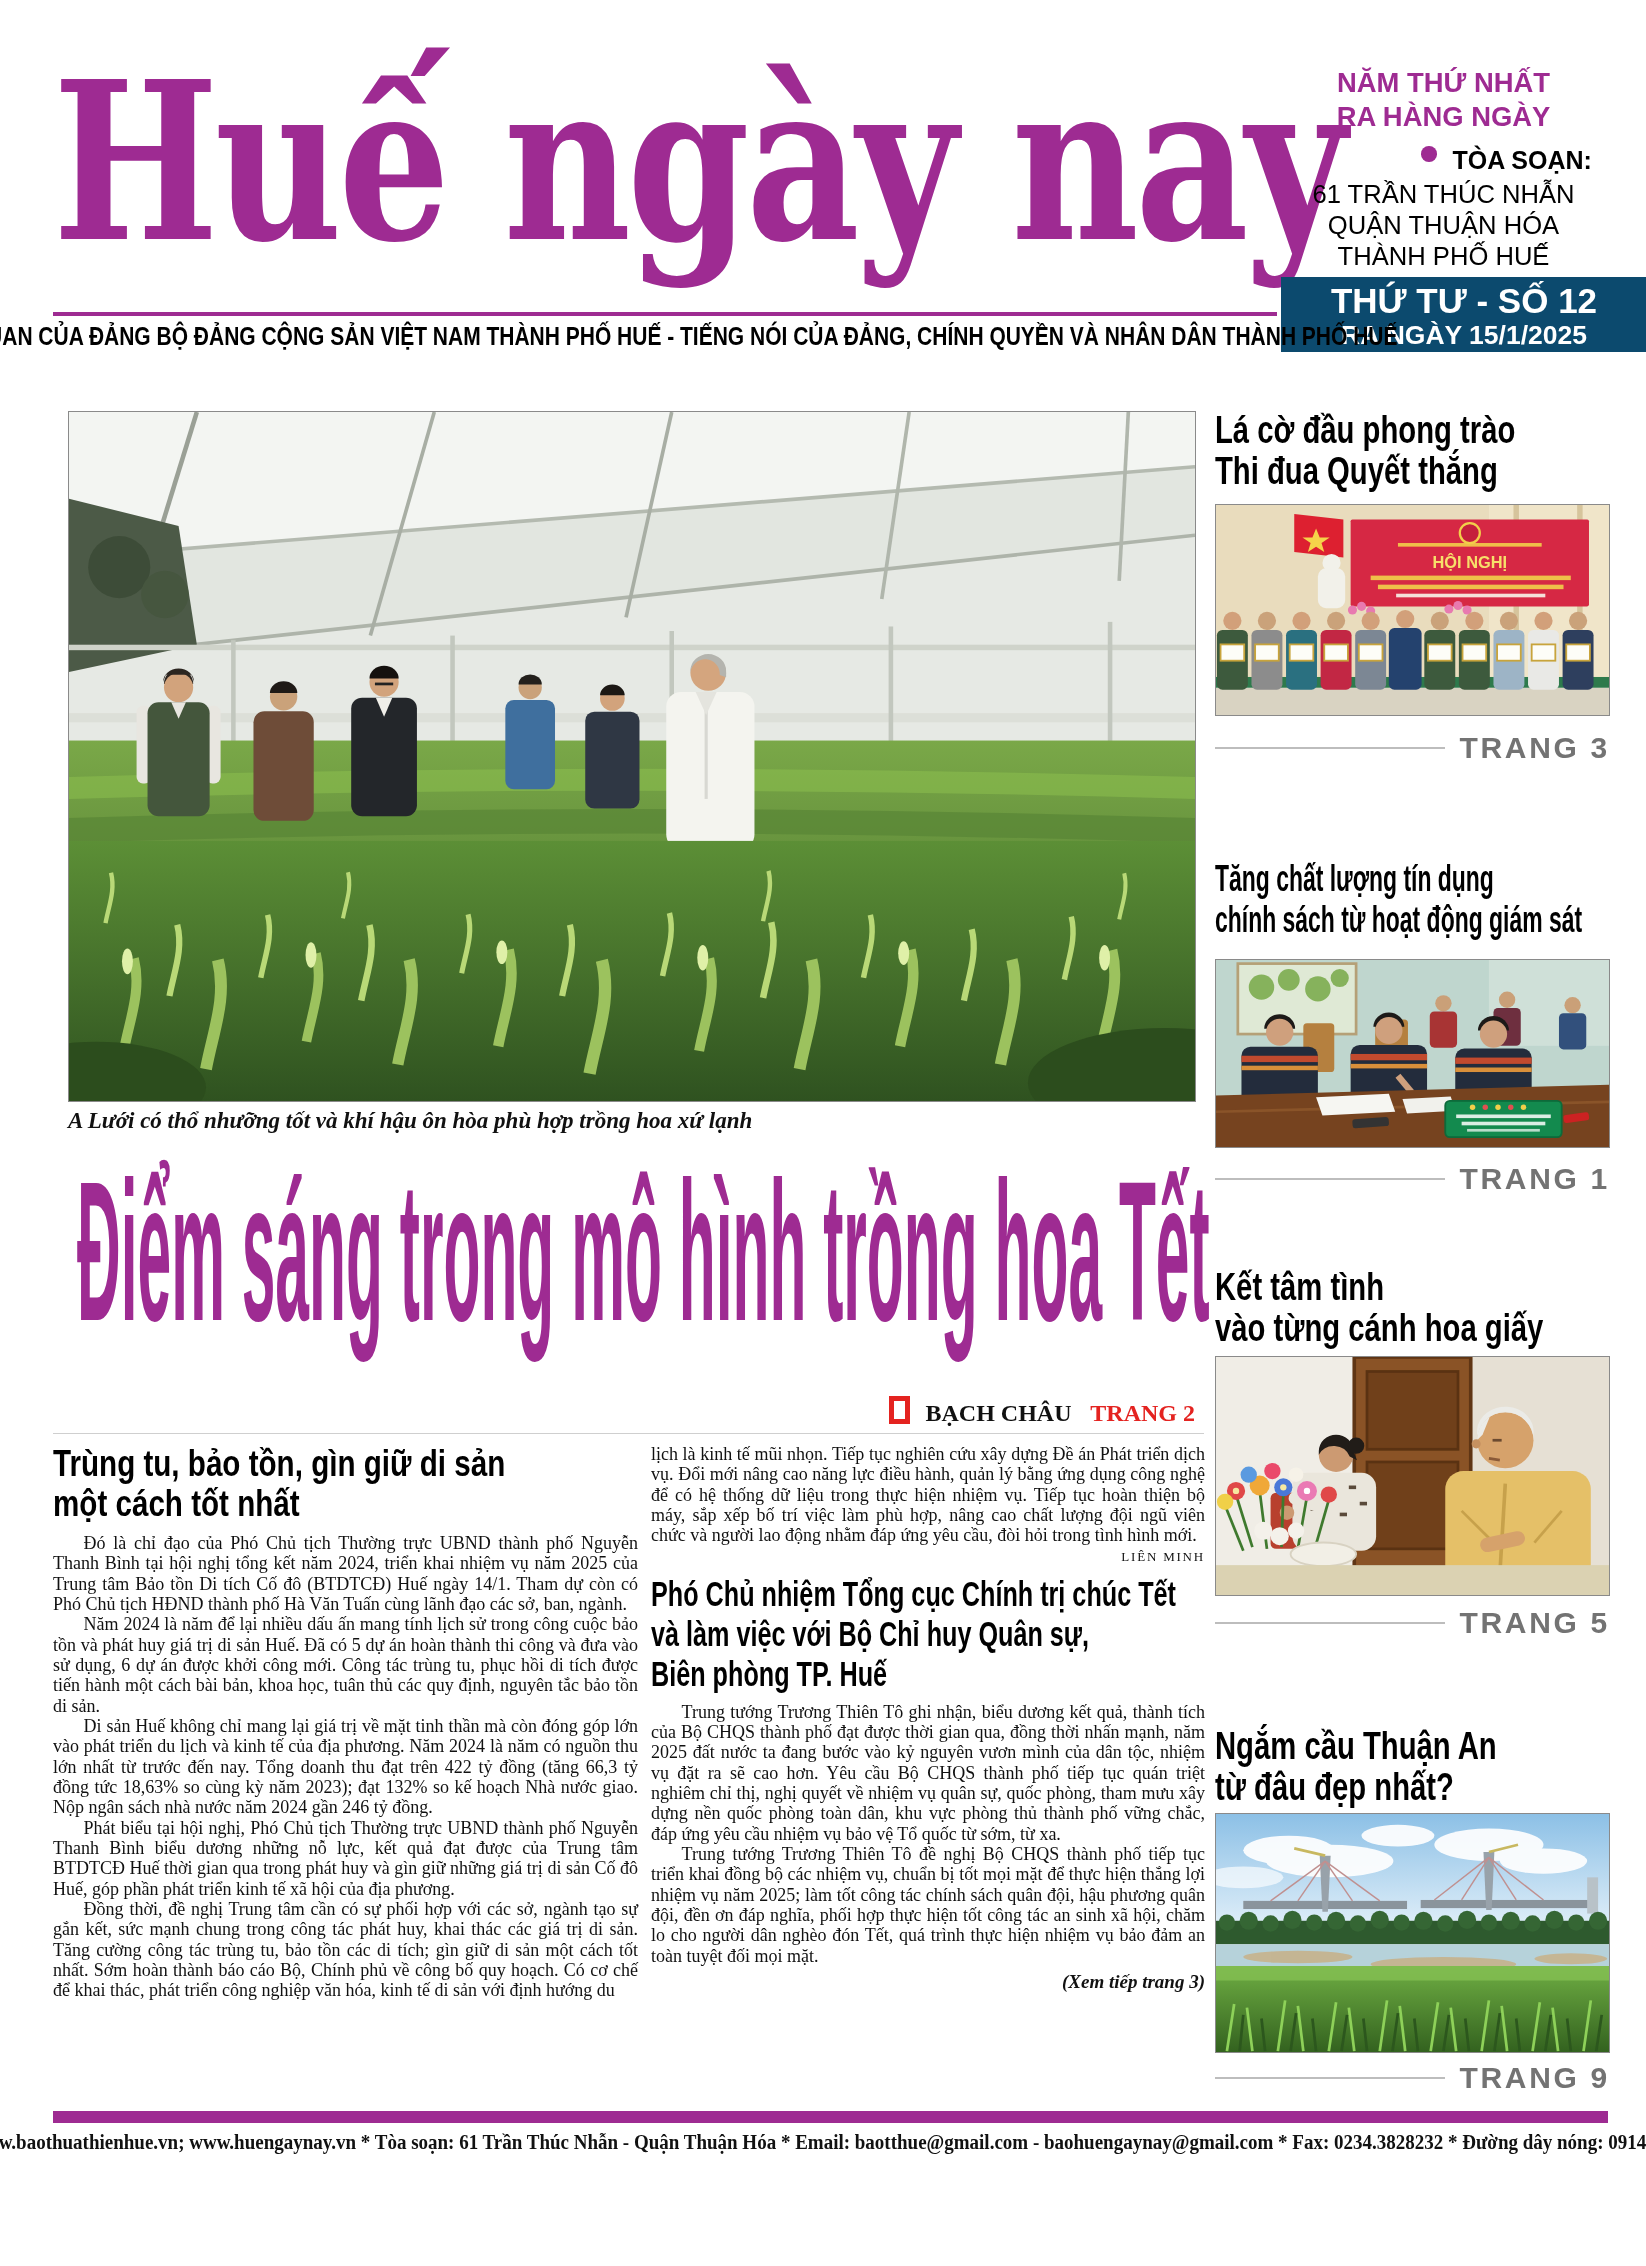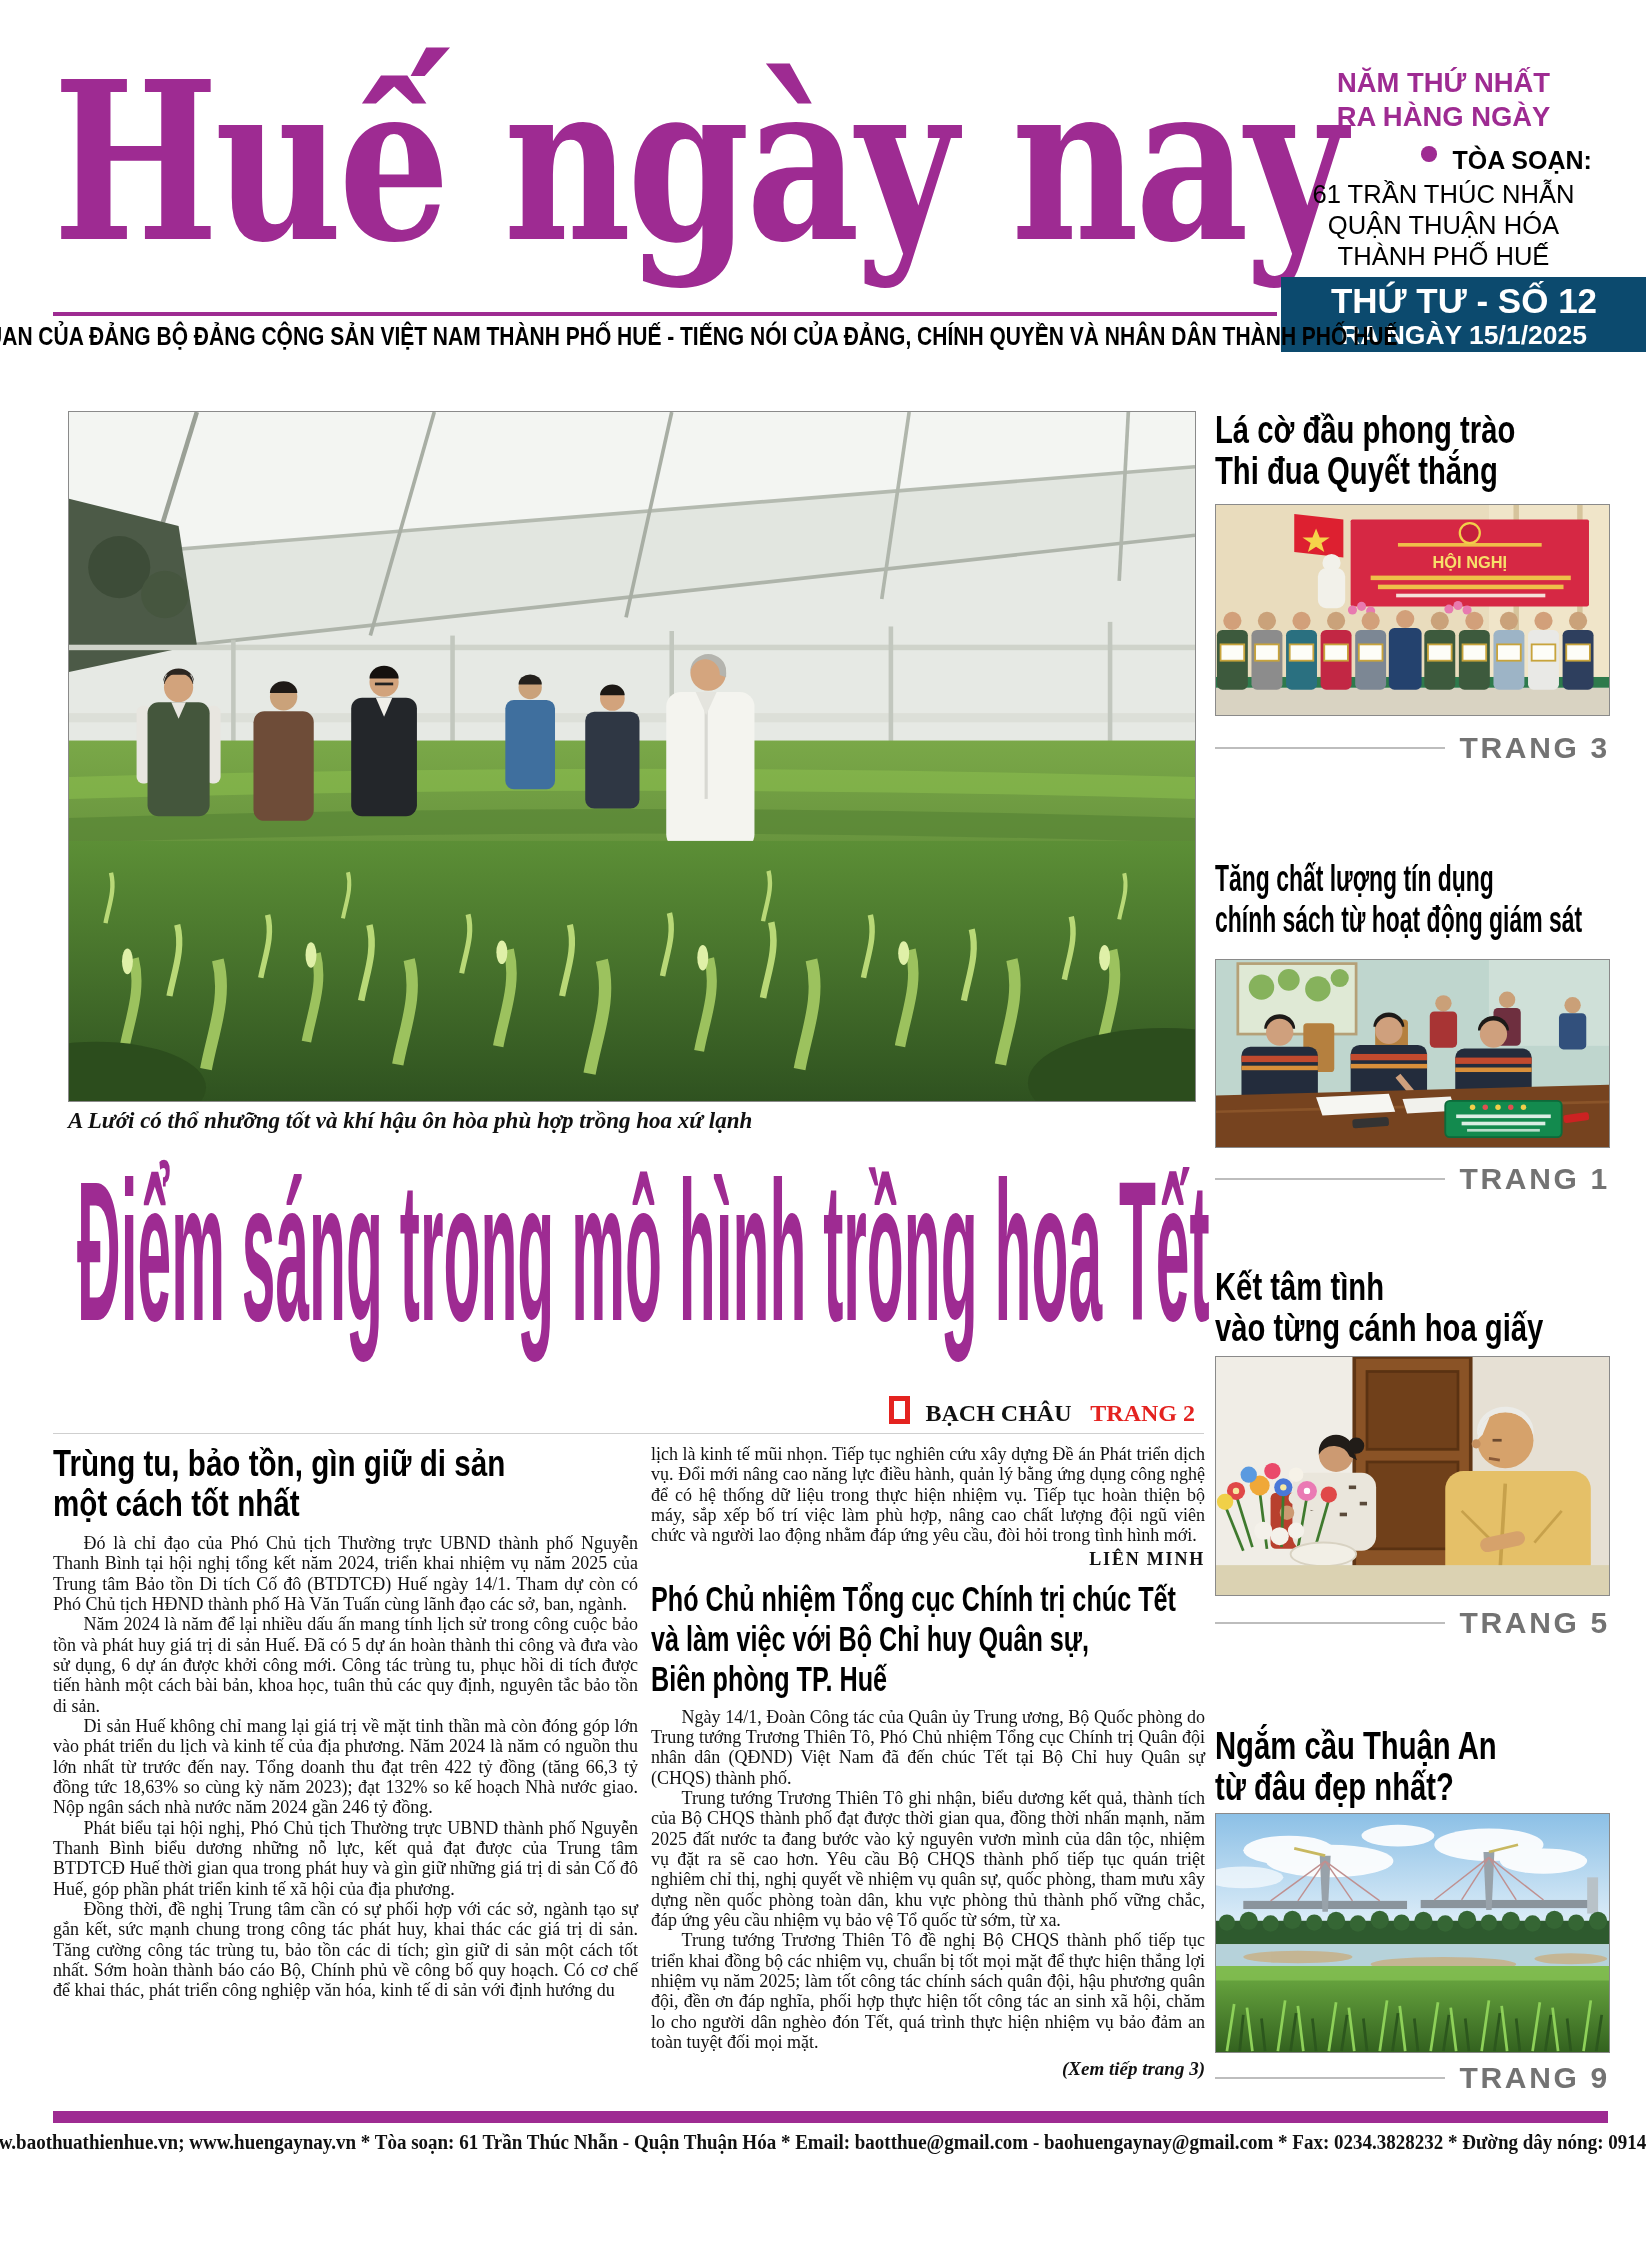--- a/index.html
+++ b/index.html
@@ -47,21 +47,21 @@
   .col{top:1444px;}
   .col1{left:53px;width:585px;}
   .col2{left:651px;width:554px;}
   .art-title{font-family:"Liberation Sans",sans-serif;font-weight:bold;font-size:37px;line-height:1.08;
         color:#000;margin-bottom:9.1px;}
   .art-title .cond{transform:scaleX(.80);}
   .art2-title{margin:9.1px 0 7.3px;}
   .art2-title .cond{transform:scaleX(.72);font-size:35px;}
   .body-p{font-size:18px;line-height:1.13;text-align:justify;text-indent:1.7em;margin:0;}
   .noindent{text-indent:0;}
-  .author{text-align:right;font-weight:bold;font-size:18px;letter-spacing:1.8px;margin:3.7px 0 1.8px;}
+  .author{text-align:right;font-weight:normal;font-size:13px;letter-spacing:1.8px;margin:3.7px 0 1.8px;}
   .continued{text-align:right;font-style:italic;font-weight:bold;font-size:19px;margin-top:5.5px;}
 
   
   .side{left:1215px;width:395px;}
   .side-title{font-family:"Liberation Sans",sans-serif;font-weight:bold;font-size:39px;line-height:1.06;color:#000;}
   .side-title .cond{transform:scaleX(.75);}
   .side-title .xnarrow{transform:scaleX(.62);font-size:37px;}
   .side-photo{border:0.9px solid #8a8a8a;box-sizing:border-box;}
   .trang-row{display:flex;align-items:center;}
   .trang-rule{flex:1;height:1.8px;background:#bdbdbd;margin-right:14.6px;}
@@ -261,21 +261,20 @@
   </div>
 
   <div class="abs col col2">
     <p class="body-p noindent">lịch là kinh tế mũi nhọn. Tiếp tục nghiên cứu xây dựng Đề án Phát triển dịch vụ. Đổi mới nâng cao năng lực điều hành, quản lý bằng ứng dụng công nghệ để có hệ thống dữ liệu trong thực hiện nhiệm vụ. Tiếp tục hoàn thiện bộ máy, sắp xếp bố trí việc làm phù hợp, nâng cao chất lượng đội ngũ viên chức và người lao động nhằm đáp ứng yêu cầu, đòi hỏi trong tình hình mới.</p>
     <div class="author">LIÊN MINH</div>
     <div class="art-title art2-title">
       <span class="cond">Phó Chủ nhiệm Tổng cục Chính trị chúc Tết</span><br>
       <span class="cond">và làm việc với Bộ Chỉ huy Quân sự,</span><br>
       <span class="cond">Biên phòng TP. Huế</span>
     </div>
-    <p class="body-p">Ngày 14/1, Đoàn Công tác của Quân ủy Trung ương, Bộ Quốc phòng do Trung tướng Trương Thiên Tô, Phó Chủ nhiệm Tổng cục Chính trị Quân đội nhân dân (QĐND) Việt Nam đã đến chúc Tết tại Bộ Chỉ huy Quân sự (CHQS) thành phố.</p>
     <p class="body-p">Trung tướng Trương Thiên Tô ghi nhận, biểu dương kết quả, thành tích của Bộ CHQS thành phố đạt được thời gian qua, đồng thời nhấn mạnh, năm 2025 đất nước ta đang bước vào kỷ nguyên vươn mình của dân tộc, nhiệm vụ đặt ra sẽ cao hơn. Yêu cầu Bộ CHQS thành phố tiếp tục quán triệt nghiêm chỉ thị, nghị quyết về nhiệm vụ quân sự, quốc phòng, tham mưu xây dựng nền quốc phòng toàn dân, khu vực phòng thủ thành phố vững chắc, đáp ứng yêu cầu nhiệm vụ bảo vệ Tổ quốc từ sớm, từ xa.</p>
     <p class="body-p">Trung tướng Trương Thiên Tô đề nghị Bộ CHQS thành phố tiếp tục triển khai đồng bộ các nhiệm vụ, chuẩn bị tốt mọi mặt để thực hiện thắng lợi nhiệm vụ năm 2025; làm tốt công tác chính sách quân đội, hậu phương quân đội, đền ơn đáp nghĩa, phối hợp thực hiện tốt công tác an sinh xã hội, chăm lo cho người dân nghèo đón Tết, quá trình thực hiện nhiệm vụ bảo đảm an toàn tuyệt đối mọi mặt.</p>
     <div class="continued">(Xem tiếp trang 3)</div>
   </div>
 
   <div class="abs side side-title" style="top:409px;">
     <span class="cond">Lá cờ đầu phong trào</span><br>
     <span class="cond">Thi đua Quyết thắng</span>
   </div>
   <div class="abs side side-photo" style="top:504px;height:212px;">

